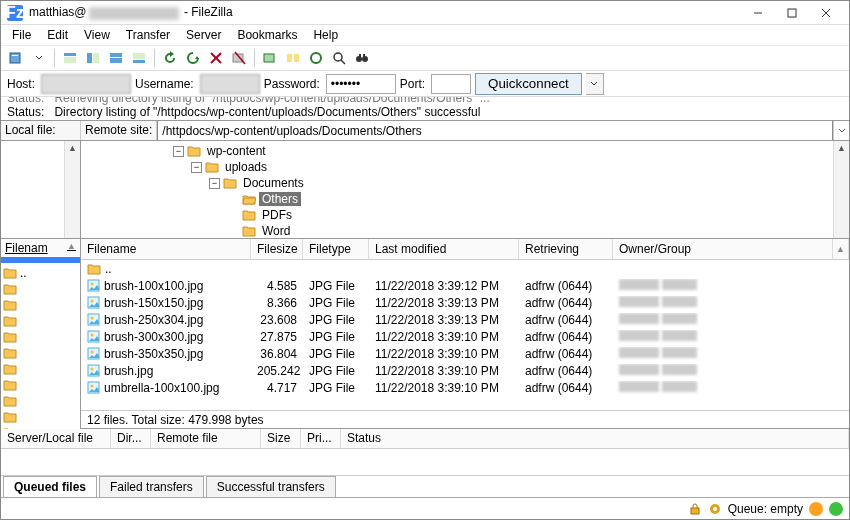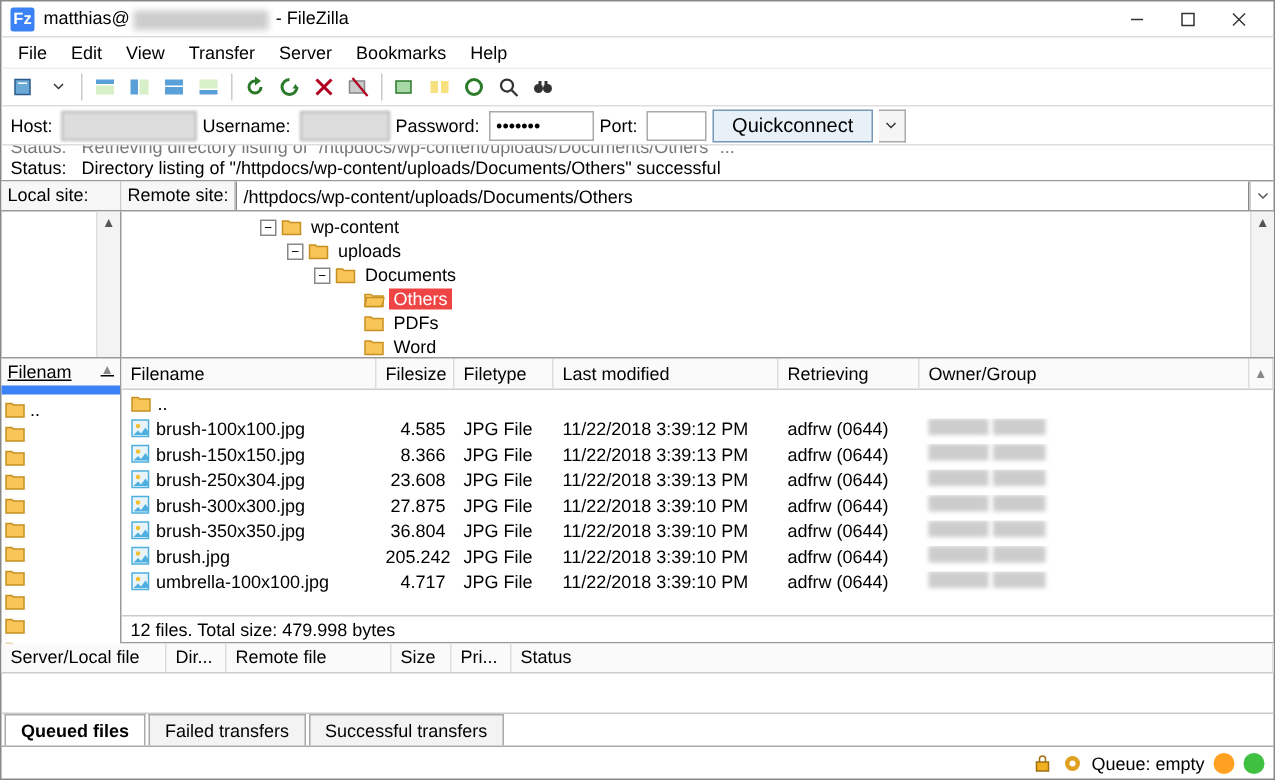--- a/index.html
+++ b/index.html
@@ -1,19 +1,19 @@
 <!DOCTYPE html>
 <html><head>
 <meta charset="utf-8">
 <style>
   * { margin: 0; padding: 0; box-sizing: border-box; }
   html, body { width: 850px; height: 520px; font-family: "Segoe UI", Tahoma, sans-serif; font-size: 12px; color: #000; background: #fff; overflow: hidden; }
   .window { display: flex; flex-direction: column; height: 100%; border: 1px solid #888; }
   .titlebar { height: 24px; display: flex; align-items: center; padding: 0 6px; border-bottom: 1px solid #ddd; }
-  .titlebar .logo { width: 16px; height: 16px; background: #3b82f6; color: #fff; font-weight: bold; font-size: 11px; display: flex; align-items: center; justify-content: center; border-radius: 2px; margin-right: 6px; }
+  .titlebar .logo { width: 16px; height: 16px; background: #3b82f6; color: #fff; font-weight: bold; font-size: 16px; display: flex; align-items: center; justify-content: center; border-radius: 2px; margin-right: 6px; }
   .titlebar .title { flex: 0 0 auto; }
   .titlebar .title-blur { display:inline-block; width: 90px; height: 13px; background: #ccc; filter: blur(2px); vertical-align: middle; margin: 0 2px;}
   .titlebar .spacer { flex: 1; }
   .titlebar .winbtn { width: 34px; height: 20px; display: flex; align-items: center; justify-content: center; color: #333; }
   .menubar { height: 20px; display: flex; align-items: center; padding: 0 4px; gap: 2px; }
   .menubar .menuitem { padding: 2px 7px; text-align: center; }
   .toolbar { height: 26px; display: flex; align-items: center; padding: 0 4px; gap: 1px; border-top: 1px solid #eee; border-bottom: 1px solid #ddd; }
   .toolbar .tb { width: 22px; height: 22px; display: flex; align-items: center; justify-content: center; }
   .toolbar .sep { width: 1px; height: 18px; background: #ccc; margin: 0 3px; }
   .connectbar { height: 26px; display: flex; align-items: center; padding: 2px 6px; gap: 4px; border-bottom: 1px solid #ddd; }
@@ -33,21 +33,21 @@
   .localcol .hdr { border-bottom: 6px solid #3b82f6; padding: 2px 4px; background: #fafafa; display:flex; justify-content:space-between;text-decoration:underline;}
   .localcol .locallist { flex:1; overflow:hidden; padding: 2px;}
   .localcol .lrow { display:flex; align-items:center; gap:3px; height:16px;}
   .remotecol { flex: 1; display: flex; flex-direction: column; min-width: 0;}
   .treepane { height: 98px; border-bottom: 1px solid #999; overflow: auto; padding: 2px 0; position:relative; }
   .treerow { display: flex; align-items: center; height: 16px; white-space: nowrap; }
   .treerow .expander { width: 11px; height: 11px; border: 1px solid #888; display:flex; align-items:center; justify-content:center; font-size:9px; line-height:1; margin-right: 3px; background:#fff;}
   .treerow .noexp { width: 15px; }
   .treerow .fold-icon { margin-right: 3px; display:flex;}
   .treerow .label { padding: 0 3px; }
-  .treerow.selected .label { background: #ef4444; color: #fff; }
+  .treerow.selected .label { background: #737373; color: #fff; }
   .filepane { flex: 1; display: flex; flex-direction: column; min-height: 0; border-bottom: 1px solid #999;}
   .filehdr { display: flex; border-bottom: 1px solid #ccc; background: #fafafa; }
   .filehdr .col { padding: 3px 6px; border-right: 1px solid #ddd; overflow:hidden; white-space:nowrap;}
   .filelist { flex: 1; overflow: auto; }
   .frow { display: flex; align-items: center; height: 17px; }
   .frow .cell { padding: 0 6px; overflow: hidden; white-space: nowrap; text-overflow: clip; }
   .frow .nm { display:flex; align-items:center; gap:4px;}
   .frow .fz { text-align: right; }
   .blurcell { display:inline-block; height:11px; background:#ccc; filter:blur(1.5px);}
   .filestatus { height: 18px; padding: 2px 6px; border-top: 1px solid #ccc; font-size: 12px; }
@@ -213,21 +213,21 @@
         </svg>
       </div>
   </div>
 
   <div class="logpane">
     <div style="color:#777; margin-top:-6px;"><span>Status:</span>&nbsp;&nbsp;&nbsp;<span>Retrieving directory listing of "/httpdocs/wp-content/uploads/Documents/Others" ...</span></div>
     <div><span>Status:</span>&nbsp;&nbsp;&nbsp;<span>Directory listing of "/httpdocs/wp-content/uploads/Documents/Others" successful</span></div>
   </div>
 
   <div class="pathbar">
-    <div class="lbl" style="width:80px">Local site:</div>
+    <div class="lbl" style="width:80px">Local file:</div>
     <div class="lbl">Remote site:</div>
     <input value="/httpdocs/wp-content/uploads/Documents/Others" style="">
     <div class="patharrow">
         <svg width="8" height="8">
           <polyline points="1,2 4,5 7,2" fill="none" stroke="#555"></polyline>
         </svg>
       </div>
   </div>
 
   <div class="mainarea">

